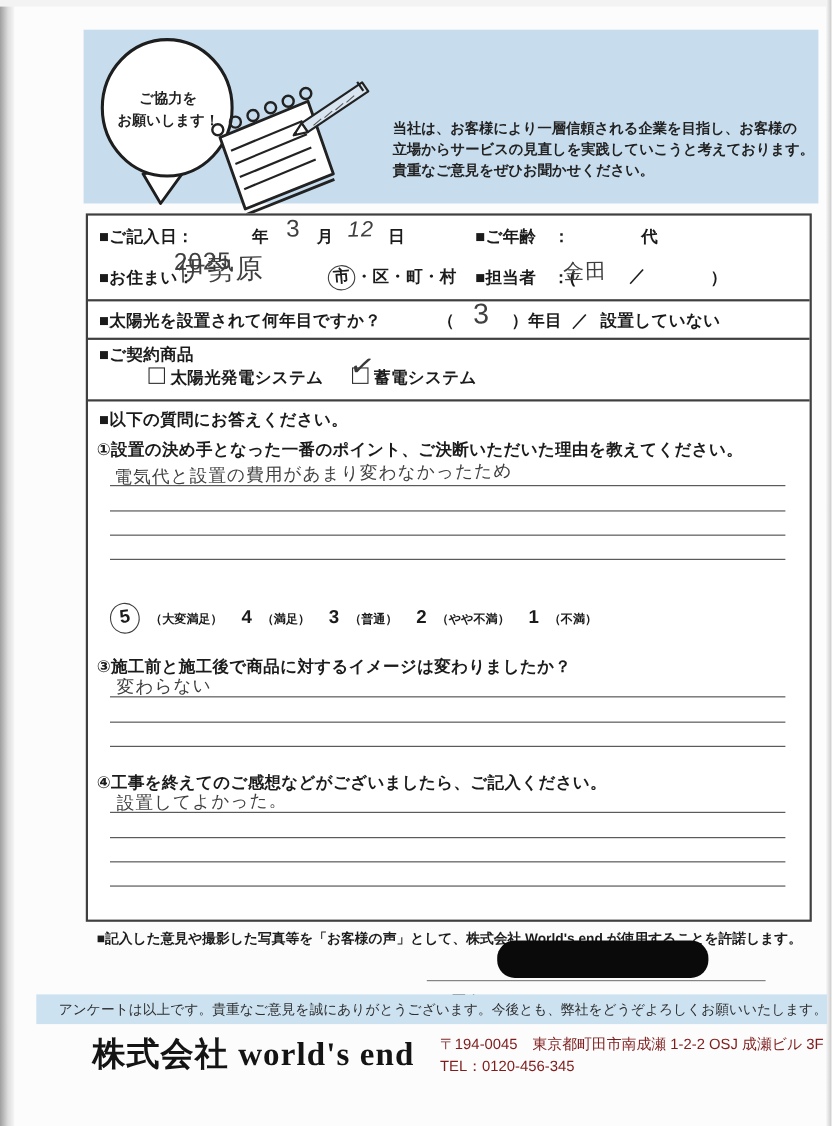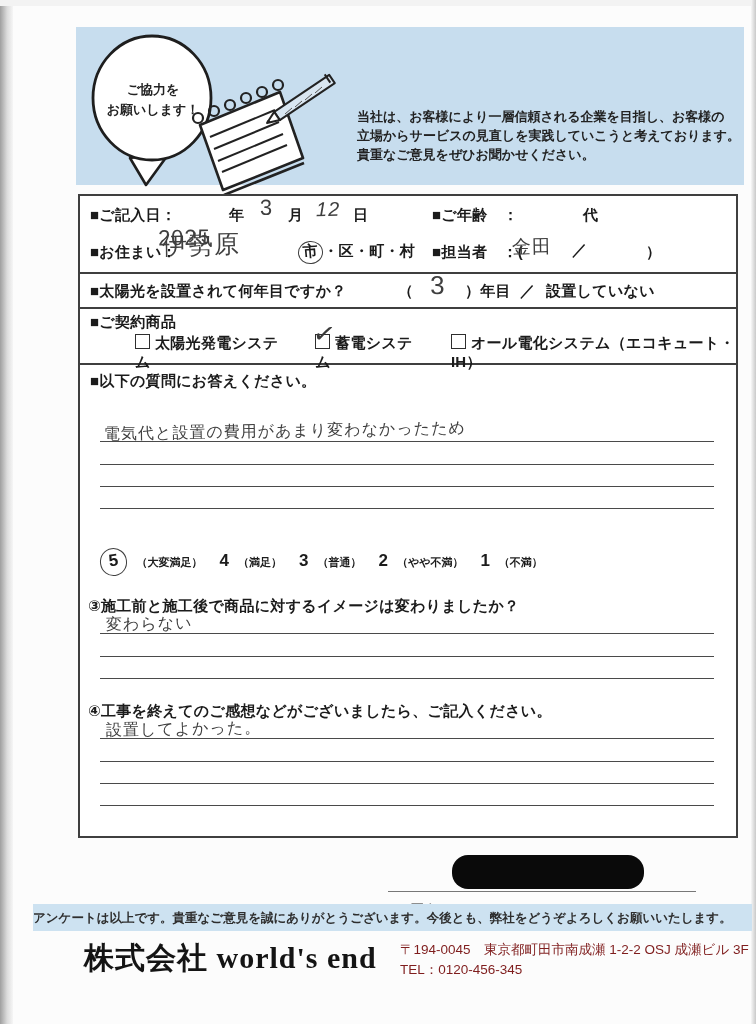--- a/index.html
+++ b/index.html
@@ -34,21 +34,21 @@
   .prod-row{display:flex;gap:26px;align-items:center;}
   .rating-row{display:flex;gap:9px;align-items:baseline;}
   .rate-num{font-size:17px;font-weight:600;}
   .rate-lbl{font-size:11px;font-weight:600;margin-right:8px;}
   
   .consent{font-size:12.5px;font-weight:600;color:#1d1d1d;}
   .sig-label{font-size:14px;font-weight:600;color:#222;}
   .redact{background:#0a0a0a;border-radius:16px;}
   .sig-line{border-bottom:1.6px solid #777;height:0;}
   .thanks-band{left:33px;top:904px;width:719px;height:27px;background:#cde2f1;}
-  .thanks-text{width:100%;text-align:left;padding-top:6px;font-size:12.5px;font-weight:700;color:#2e2e2e;}
+  .thanks-text{width:100%;text-align:right;padding-top:6px;font-size:12.5px;font-weight:400;color:#2e2e2e;}
   .company{font-family:"Liberation Serif","DejaVu Serif",serif;font-size:30px;font-weight:700;
            color:#141414;letter-spacing:1px;}
   .address{font-size:13.5px;line-height:1.5;font-weight:500;color:#7f1d1d;}
 </style>
 </head>
 <body>
 
 <div class="page">
 
   <div class="abs edge-left"></div>
@@ -131,25 +131,25 @@
   <span class="abs lbl" style="left:398px;top:282px;">（</span>
   <span class="abs hw" style="left:430px;top:270px;font-size:26px;">3</span>
   <span class="abs lbl" style="left:455px;top:282px;margin-left:10px;">）年目</span>
   <span class="abs lbl" style="left:520px;top:282px;">／</span>
   <span class="abs lbl" style="left:546px;top:282px;">設置していない</span>
 
   <span class="abs lbl" style="left:90px;top:313px;">■ご契約商品</span>
   <div class="abs prod-row lbl" style="left:104px;top:334px;margin-left:31px;">
     <span><span class="cbx"></span><span>太陽光発電システム</span></span>
     <span><span class="cbx"><span class="check hw">✓</span></span><span>蓄電システム</span></span>
-    <span><span class="cbx"></span><span>オール電化システム（エコキュート・IH）</span></span>
   </div>
 
   <span class="abs lbl" style="left:90px;top:372px;">■以下の質問にお答えください。</span>
 
+  <span class="abs lbl" style="left:88px;top:400px;">①設置の決め手となった一番のポイント、ご決断いただいた理由を教えてください。</span>
   <span class="abs hw" style="left:104px;top:421px;font-size:16px;">電気代と設置の費用があまり変わなかったため</span>
   <div class="abs rule" style="left:100px;top:441px;width:614px;"></div>
   <div class="abs rule" style="left:100px;top:464px;width:614px;"></div>
   <div class="abs rule" style="left:100px;top:486px;width:614px;"></div>
   <div class="abs rule" style="left:100px;top:508px;width:614px;"></div>
 
   <div class="abs rating-row" style="left:100px;top:548px;">
     <span class="rate-num"><span class="circle-num">5</span></span>
     <span class="rate-lbl">（大変満足）</span>
     <span class="rate-num">4</span>
@@ -168,20 +168,21 @@
   <div class="abs rule" style="left:100px;top:656px;width:614px;"></div>
   <div class="abs rule" style="left:100px;top:678px;width:614px;"></div>
 
   <span class="abs lbl" style="left:88px;top:702px;">④工事を終えてのご感想などがございましたら、ご記入ください。</span>
   <span class="abs hw" style="left:106px;top:719px;font-size:16px;">設置してよかった。</span>
   <div class="abs rule" style="left:100px;top:738px;width:614px;"></div>
   <div class="abs rule" style="left:100px;top:761px;width:614px;"></div>
   <div class="abs rule" style="left:100px;top:783px;width:614px;"></div>
   <div class="abs rule" style="left:100px;top:805px;width:614px;"></div>
 
+  <span class="abs consent" style="left:88px;top:845px;">■記入した意見や撮影した写真等を「お客様の声」として、株式会社 World's end が使用することを許諾します。</span>
   <span class="abs sig-label" style="left:396px;top:866px;margin-top:36px;">ご署名：</span>
   <div class="abs redact" style="left:452px;top:855px;width:192px;height:34px;"></div>
   <div class="abs sig-line" style="left:388px;top:891px;width:308px;"></div>
 
   <div class="abs thanks-band">
     <div class="thanks-text">アンケートは以上です。貴重なご意見を誠にありがとうございます。今後とも、弊社をどうぞよろしくお願いいたします。</div>
   </div>
 
   <span class="abs company" style="left:84px;top:938px;">株式会社 world's end</span>
   <div class="abs address" style="left:400px;top:940px;">

